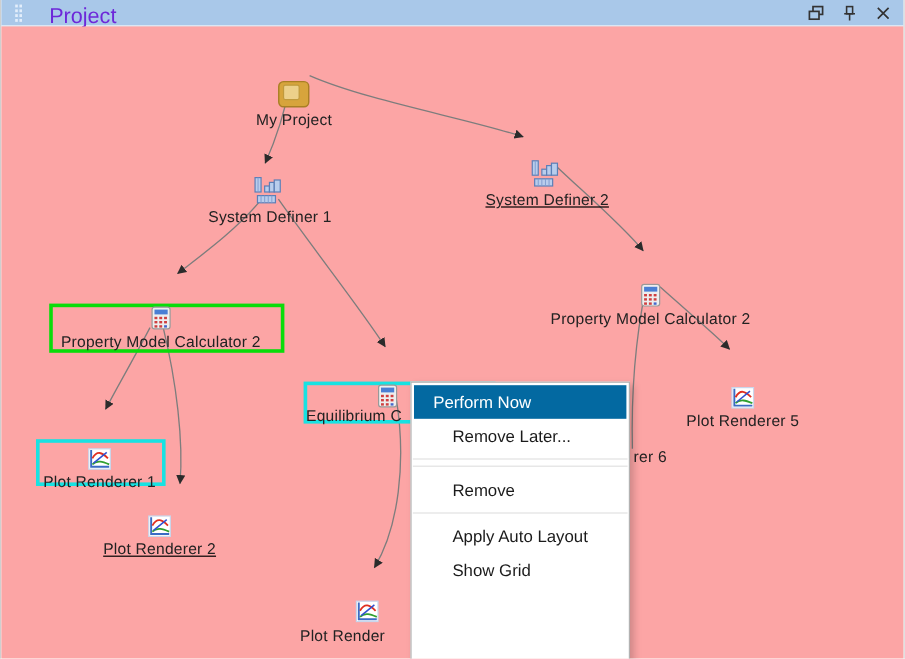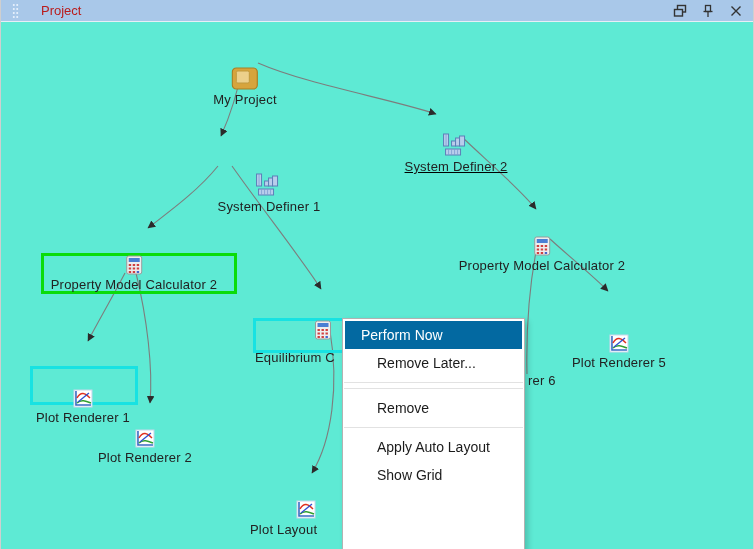--- a/index.html
+++ b/index.html
@@ -5,25 +5,25 @@
   html,body{margin:0;padding:0;background:#fff;}
   .app{position:relative;width:754px;height:549px;overflow:hidden;
        font-family:"Liberation Sans",sans-serif;background:#fff;
        border-left:1px solid #cfcfcf;border-right:1px solid #cfcfcf;box-sizing:border-box;}
   
   .titlebar{position:absolute;left:0;top:0;right:0;height:21px;background:#a9c8e9;
             border-bottom:1px solid #e8eef6;}
   .grip{position:absolute;left:11px;top:3px;width:7px;height:16px;
         background-image:radial-gradient(#e3eefb 1px, transparent 1.3px);
         background-size:3.5px 4px;}
-  .title-text{position:absolute;left:40px;top:3px;font-size:13px;color:#b91c1c;}
+  .title-text{position:absolute;left:40px;top:3px;font-size:18px;color:#6d28d9;}
   .win-controls{position:absolute;right:10px;top:3px;display:flex;gap:13px;align-items:center;}
   .win-btn{width:15px;height:15px;display:flex;align-items:center;justify-content:center;cursor:default;}
   
-  .canvas{position:absolute;left:0;top:22px;right:0;bottom:0;background:#5eead4;}
+  .canvas{position:absolute;left:0;top:22px;right:0;bottom:0;background:#fca5a5;}
   .edges{position:absolute;left:0;top:0;z-index:1;}
   .selbox{position:absolute;z-index:2;background:transparent;}
   .selbox.green{border:3px solid #0adc0a;}
   .selbox.cyan{border:3px solid #18e2e2;}
   .node{position:absolute;z-index:3;display:flex;flex-direction:column;align-items:center;
         transform:translateX(-50%);}
   .node-label{margin-top:2px;font-size:13px;letter-spacing:.2px;color:#222;white-space:nowrap;line-height:15px;}
   .free-label{position:absolute;z-index:3;font-size:13px;letter-spacing:.2px;color:#222;white-space:nowrap;line-height:15px;}
   .free-icon{position:absolute;z-index:3;transform:translateX(-50%);}
   
@@ -91,21 +91,21 @@
     <div class="selbox cyan" style="left:29px;top:344px;width:102px;height:33px;"></div>
 
     <div class="node" style="left:244px;top:45px;">
       <svg width="27" height="23" viewBox="0 0 27 23">
         <rect x="1" y="1" width="25" height="21" rx="4" fill="#d7a43c" stroke="#a87f24" stroke-width="1.2"></rect>
         <rect x="5" y="4" width="13" height="12" rx="1.5" fill="#ecd08b" stroke="#c09a3e"></rect>
       </svg>
       <div class="node-label">My Project</div>
     </div>
 
-    <div class="node" style="left:224px;top:150px;margin-left:44px;">
+    <div class="node" style="left:224px;top:124px;">
       <svg width="27" height="25" viewBox="0 0 27 25">
         <g fill="#b9cdec" stroke="#5c7fb7" stroke-width="1">
           <rect x="1" y="2" width="5" height="12"></rect>
             <rect x="9" y="9" width="4" height="5"></rect>
           <rect x="13" y="6" width="4" height="8"></rect>
             <rect x="17" y="4" width="5" height="10"></rect>
           <rect x="3" y="17" width="15" height="6"></rect>
         </g>
         <g stroke="#7f9dd0" stroke-width="0.8">
           <line x1="3.5" y1="2" x2="3.5" y2="14"></line>
@@ -184,65 +184,65 @@
           <rect x="7" y="9" width="2.4" height="2"></rect>
           <rect x="11" y="9" width="2.4" height="2"></rect>
         <rect x="3" y="12.5" width="2.4" height="2"></rect>
           <rect x="7" y="12.5" width="2.4" height="2"></rect>
           <rect x="11" y="12.5" width="2.4" height="2"></rect>
         <rect x="3" y="16" width="2.4" height="2"></rect>
           <rect x="7" y="16" width="2.4" height="2"></rect>
       </g>
       <rect x="11" y="16" width="2.4" height="2" fill="#4466cc"></rect>
     </svg>
-    <div class="free-label" style="left:254px;top:328px;">Equilibrium C</div>
-
-    <div class="node" style="left:82px;top:367px;">
+    <div class="free-label" style="left:254px;top:317px;">Equilibrium C</div>
+
+    <div class="node" style="left:82px;top:351px;">
       <svg width="20" height="19" viewBox="0 0 20 19">
         <rect x="1" y="1" width="18" height="17" fill="#fff" stroke="#c9d6ec"></rect>
         <path d="M3,2 L3,16 L18,16" fill="none" stroke="#3a6bc4" stroke-width="1.6"></path>
         <path d="M4,9 C8,2 12,4 17,9" fill="none" stroke="#e03020" stroke-width="1.5"></path>
         <path d="M4,14 C8,10 13,12 18,14" fill="none" stroke="#30a030" stroke-width="1.5"></path>
         <path d="M5,13 L16,4" fill="none" stroke="#3050d0" stroke-width="1.3"></path>
       </svg>
       <div class="node-label">Plot Renderer 1</div>
     </div>
 
-    <div class="node" style="left:144px;top:407px;">
+    <div class="node" style="left:132px;top:407px;text-decoration:underline;">
       <svg width="20" height="19" viewBox="0 0 20 19">
         <rect x="1" y="1" width="18" height="17" fill="#fff" stroke="#c9d6ec"></rect>
         <path d="M3,2 L3,16 L18,16" fill="none" stroke="#3a6bc4" stroke-width="1.6"></path>
         <path d="M4,9 C8,2 12,4 17,9" fill="none" stroke="#e03020" stroke-width="1.5"></path>
         <path d="M4,14 C8,10 13,12 18,14" fill="none" stroke="#30a030" stroke-width="1.5"></path>
         <path d="M5,13 L16,4" fill="none" stroke="#3050d0" stroke-width="1.3"></path>
       </svg>
       <div class="node-label">Plot Renderer 2</div>
     </div>
 
-    <div class="node" style="left:618px;top:312px;">
+    <div class="node" style="left:618px;top:300px;">
       <svg width="20" height="19" viewBox="0 0 20 19">
         <rect x="1" y="1" width="18" height="17" fill="#fff" stroke="#c9d6ec"></rect>
         <path d="M3,2 L3,16 L18,16" fill="none" stroke="#3a6bc4" stroke-width="1.6"></path>
         <path d="M4,9 C8,2 12,4 17,9" fill="none" stroke="#e03020" stroke-width="1.5"></path>
         <path d="M4,14 C8,10 13,12 18,14" fill="none" stroke="#30a030" stroke-width="1.5"></path>
         <path d="M5,13 L16,4" fill="none" stroke="#3050d0" stroke-width="1.3"></path>
       </svg>
       <div class="node-label">Plot Renderer 5</div>
     </div>
 
     <div class="free-label" style="left:527px;top:351px;">rer 6</div>
 
     <svg class="free-icon" style="left:305px;top:478px;" width="20" height="19" viewBox="0 0 20 19">
       <rect x="1" y="1" width="18" height="17" fill="#fff" stroke="#c9d6ec"></rect>
       <path d="M3,2 L3,16 L18,16" fill="none" stroke="#3a6bc4" stroke-width="1.6"></path>
       <path d="M4,9 C8,2 12,4 17,9" fill="none" stroke="#e03020" stroke-width="1.5"></path>
       <path d="M4,14 C8,10 13,12 18,14" fill="none" stroke="#30a030" stroke-width="1.5"></path>
       <path d="M5,13 L16,4" fill="none" stroke="#3050d0" stroke-width="1.3"></path>
     </svg>
-    <div class="free-label" style="left:249px;top:500px;">Plot Layout</div>
+    <div class="free-label" style="left:249px;top:500px;">Plot Render</div>
   </div>
 
   <div class="context-menu" style="left:341px;top:318px;">
     <div class="mi hi">Perform Now</div>
     <div class="mi">Remove Later...</div>
     <div class="sep"></div>
     <div class="sep"></div>
     <div class="mi">Remove</div>
     <div class="sep"></div>
     <div class="mi">Apply Auto Layout</div>

